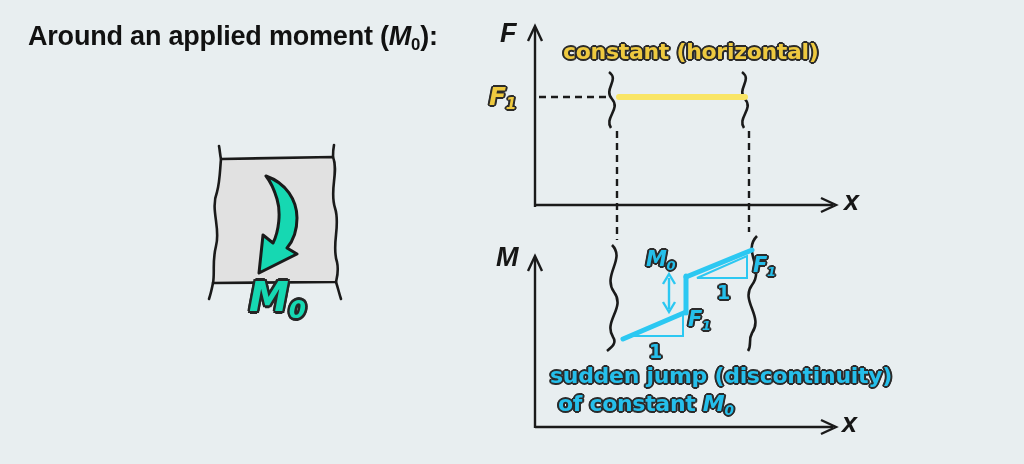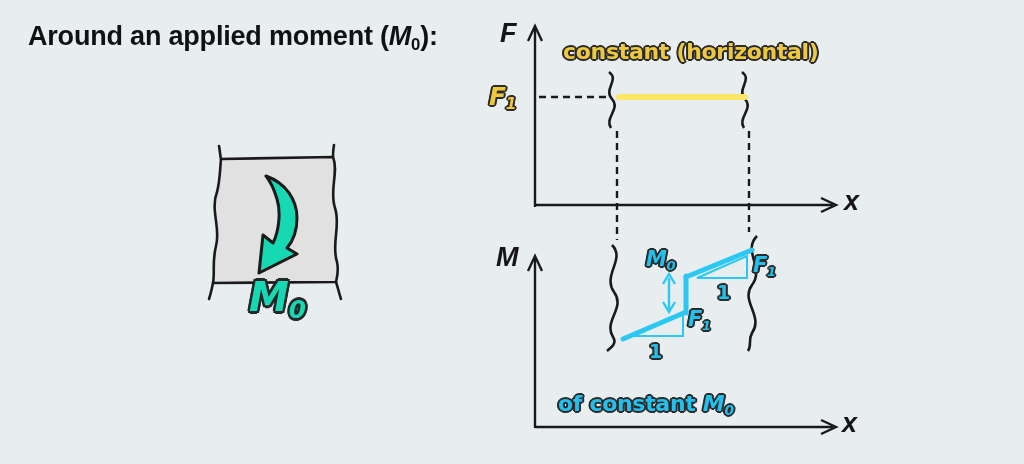--- a/index.html
+++ b/index.html
@@ -147,17 +147,18 @@
   <div class="lbl disp cyan outline jump-lbl" style="left:688px;top:309px;">
     <span>F</span><span class="sub">1</span>
   </div>
   <div class="lbl disp cyan outline num-lbl" style="left:649px;top:342px;">1</div>
 
   <div class="lbl disp cyan outline jump-lbl" style="left:753px;top:255px;">
     <span>F</span><span class="sub">1</span>
   </div>
   <div class="lbl disp cyan outline num-lbl" style="left:717px;top:283px;">1</div>
 
+  <div class="lbl disp cyan outline annot" style="left:550px;top:365px;">sudden jump (discontinuity)</div>
   <div class="lbl disp cyan outline annot" style="left:558px;top:393px;">
     <span>of constant </span><span class="it">M</span><span class="sub it">0</span>
   </div>
 
 </div>
 
 </body></html>

